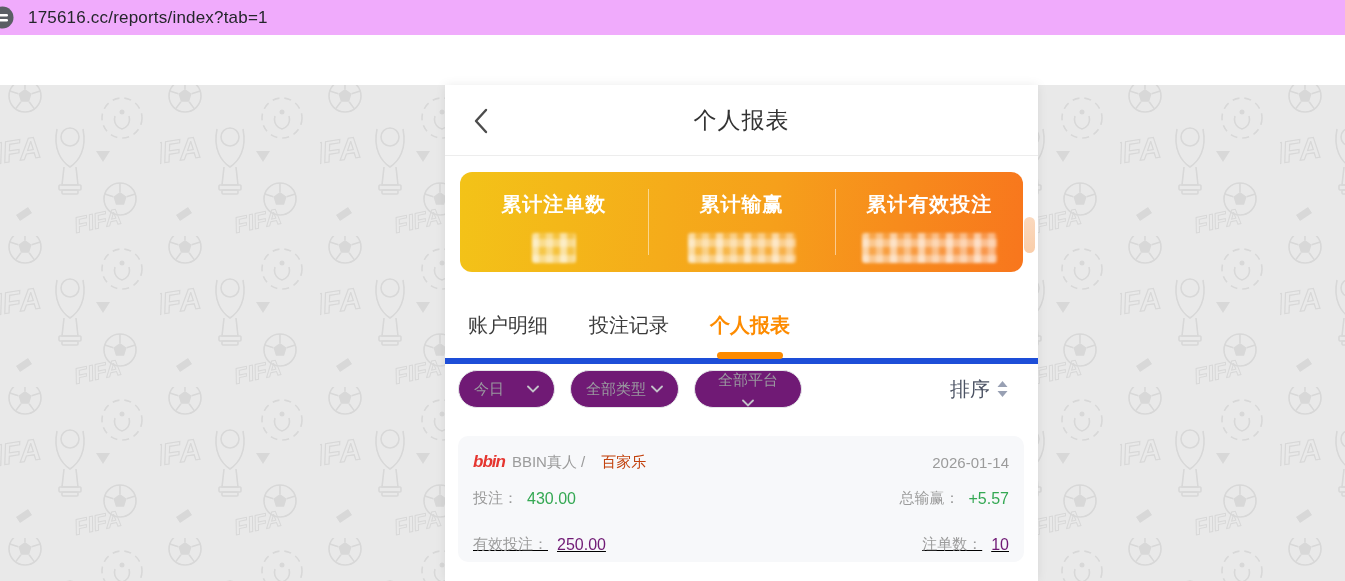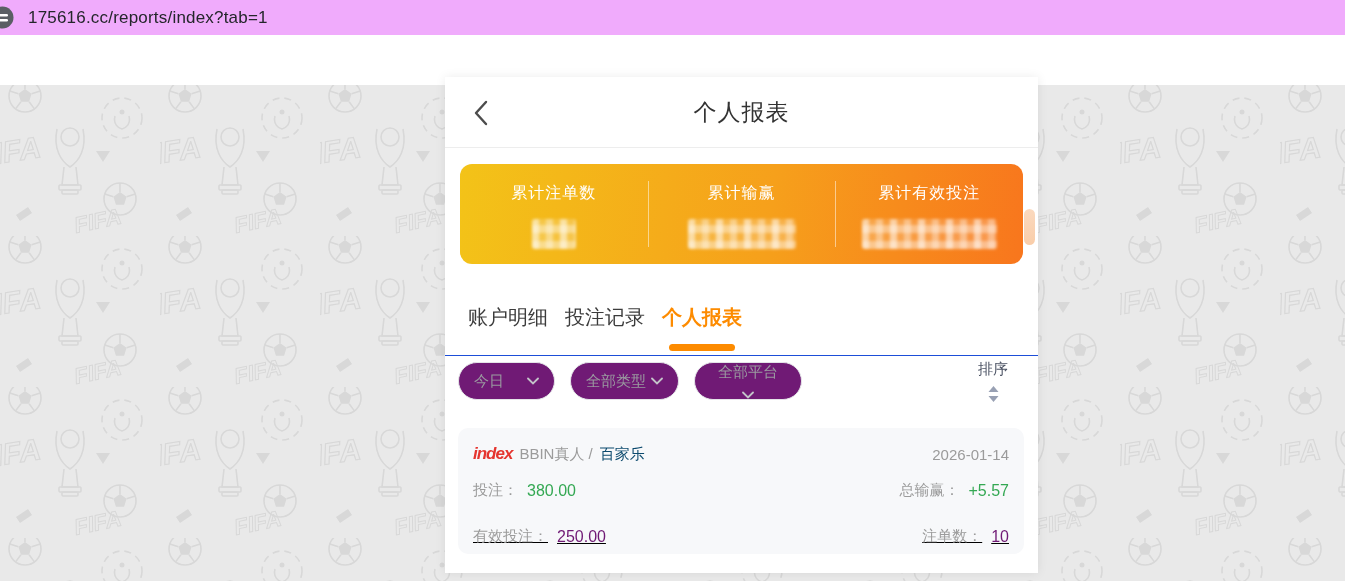--- a/index.html
+++ b/index.html
@@ -10,79 +10,79 @@
   .url-bar { position:absolute; top:0; left:0; width:1345px; height:35px;
              background:#f0abfc; display:flex; align-items:center; overflow:hidden; }
   .url-icon { position:absolute; left:-9px; top:6px; width:23px; height:23px; }
   .url-text { margin-left:28px; font-size:17px; color:#24262b; letter-spacing:.2px; }
 
   
   .stage { position:absolute; top:35px; left:0; width:1345px; height:546px; background:#fff; }
   .pattern-bg { position:absolute; top:50px; left:0; width:1345px; height:496px; }
 
   
-  .panel { position:absolute; top:42px; left:445px; width:593px; height:496px;
+  .panel { position:absolute; top:50px; left:445px; width:593px; height:496px;
            background:#fff; box-shadow:0 0 10px rgba(0,0,0,.08); }
 
   .app-header { position:absolute; top:0; left:0; width:100%; height:71px;
                 border-bottom:1px solid #ededed; }
   .back-btn { position:absolute; left:28px; top:23px; width:16px; height:26px; cursor:pointer; }
   .page-title { position:absolute; top:20px; left:0; width:100%; text-align:center;
                 font-size:23px; font-weight:500; color:#333; letter-spacing:1px; }
 
   
   .stats-card { position:absolute; top:87px; left:15px; width:563px; height:100px;
                 border-radius:12px; background:linear-gradient(97deg,#f3c318 0%,#f6a01b 55%,#f8761d 100%);
                 display:flex; color:#fff; }
   .stat-col { flex:1 1 0; position:relative; display:flex; flex-direction:column;
               align-items:center; padding-top:19px; }
   .stat-col + .stat-col::before { content:""; position:absolute; left:0; top:17px;
               width:1px; height:66px; background:rgba(255,255,255,.5); }
-  .stat-label { font-size:16px; font-weight:normal; letter-spacing:1px; }
+  .stat-label { font-size:20px; font-weight:bold; letter-spacing:1px; }
   .mosaic { margin-top:15px; height:30px; border-radius:3px; filter:blur(1.4px);
             background-image:
               repeating-linear-gradient(90deg, rgba(255,255,255,.55) 0 7px, rgba(255,255,255,.10) 7px 14px, rgba(255,255,255,.40) 14px 21px, rgba(255,255,255,.05) 21px 28px),
               repeating-linear-gradient(0deg, rgba(255,255,255,.45) 0 8px, rgba(255,255,255,.12) 8px 16px); }
   .mosaic.w1 { width:44px; } .mosaic.w2 { width:135px; } .mosaic.w3 { width:108px; }
   .stats-peek { position:absolute; top:132px; left:579px; width:11px; height:36px;
                 border-radius:6px; background:linear-gradient(180deg,#fbd9be,#f9cda9); }
 
   
   .tabs-row { position:absolute; top:227px; left:0; width:100%; height:52px;
-              border-bottom:1px solid #1d4ed8; padding-left:23px;
-              display:flex; gap:17px; }
+              border-bottom:6px solid #1d4ed8; padding-left:23px;
+              display:flex; gap:41px; }
   .tab { position:relative; font-size:20px; color:#3c3c3c; height:26px; line-height:26px;
          cursor:pointer; white-space:nowrap; }
   .tab.active { color:#fd8b00; font-weight:bold; }
   .tab.active::after { content:""; position:absolute; left:50%; transform:translateX(-50%);
          top:40px; width:66px; height:7px; border-radius:3.5px; background:#fd8b00; }
 
   
   .filters-row { position:absolute; top:285px; left:13px; right:15px; height:38px;
                  display:flex; align-items:center; gap:15px; }
   .pill { height:38px; border:1px solid #e4e4e8; border-radius:19px; background:#701a75;
           display:flex; align-items:center; justify-content:space-between;
           padding:0 15px; font-size:15px; color:#9a9aa0; cursor:pointer; }
   .pill.p1 { width:97px; } .pill.p2 { width:109px; } .pill.p3 { width:108px;flex-direction:column; }
   .sort-ctl { margin-left:auto; margin-right:15px; display:flex; align-items:center; gap:7px;
-              cursor:pointer; font-size:15px; color:#4b5263;flex-direction:column; }
+              cursor:pointer; font-size:20px; color:#4b5263; }
 
   
   .record-card { position:absolute; top:351px; left:13px; width:566px; height:126px;
                  background:#f7f8fa; border-radius:10px; padding:15px 15px 0 15px;
                  font-size:15px; cursor:pointer; }
   .rec-row { display:flex; justify-content:space-between; align-items:center; }
   .rec-row1 { margin-top:1px; }
   .rec-row2 { margin-top:17px; }
   .rec-row3 { margin-top:27px;text-decoration:underline; }
   .rec-left { display:flex; align-items:center; }
   .provider-logo { color:#e5352f; font-weight:bold; font-style:italic; font-size:17px;
                    letter-spacing:-1px; margin-right:7px; }
   .provider-name { color:#9b9b9b; }
-  .game-name { color:#0c4a6e; margin-left:7px;text-align:center; }
+  .game-name { color:#c2410c; margin-left:16px;text-align:center; }
   .rec-date { color:#9b9b9b; }
   .lbl { color:#9b9b9b; }
   .val { color:#701a75; font-size:16px; margin-left:9px; }
   .val.green { color:#34a853; }
 </style>
 </head>
 <body>
 
 <div class="url-bar">
   <span class="url-icon">
@@ -191,30 +191,30 @@
         <svg width="11" height="16" viewBox="0 0 11 16">
           <path d="M5.5 0 L10.5 6 H0.5 Z" fill="#98a0b3"></path>
           <path d="M5.5 16 L0.5 10 H10.5 Z" fill="#98a0b3"></path>
         </svg>
       </div>
     </div>
 
     <div class="record-card">
       <div class="rec-row rec-row1">
         <div class="rec-left">
-          <span class="provider-logo">index</span>
+          <span class="provider-logo">bbin</span>
           <span class="provider-name">BBIN真人 /</span>
           <span class="game-name">百家乐</span>
         </div>
         <span class="rec-date">2026-01-14</span>
       </div>
       <div class="rec-row rec-row2">
         <div class="rec-left">
           <span class="lbl">投注：</span>
-          <span class="val green">380.00</span>
+          <span class="val green">430.00</span>
         </div>
         <div class="rec-left">
           <span class="lbl">总输赢：</span>
           <span class="val green">+5.57</span>
         </div>
       </div>
       <div class="rec-row rec-row3">
         <div class="rec-left">
           <span class="lbl">有效投注：</span>
           <span class="val">250.00</span>

